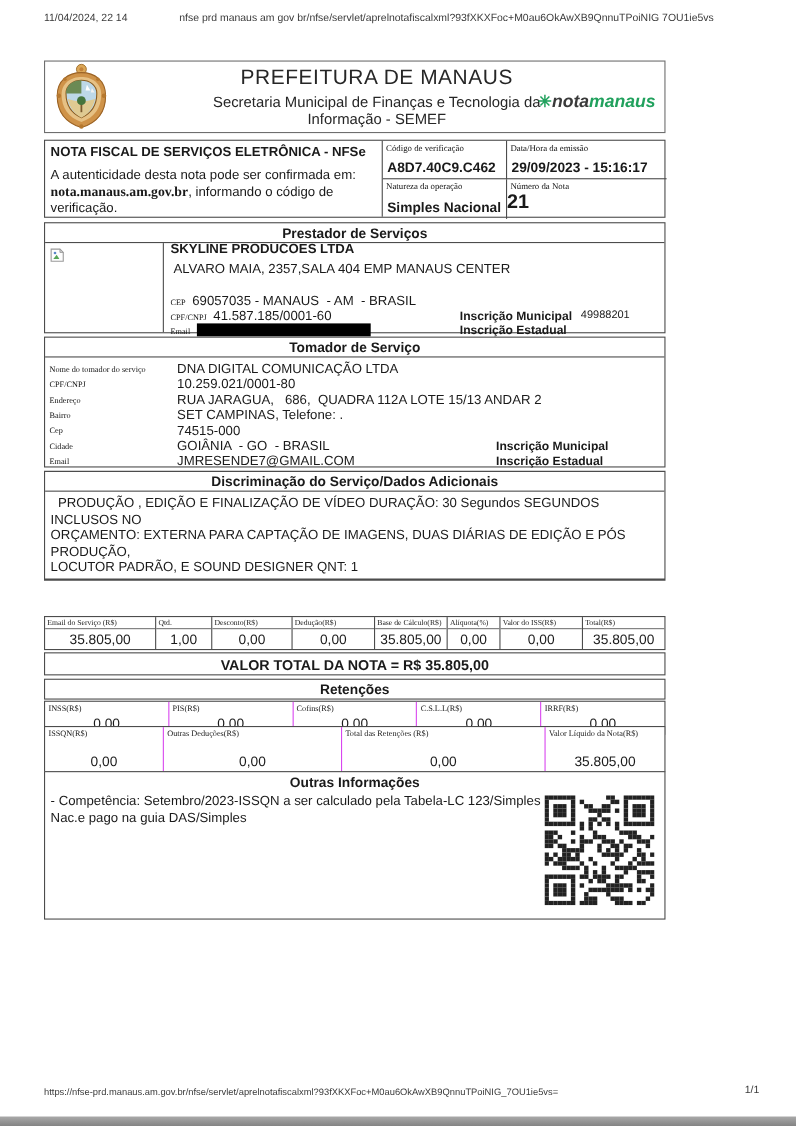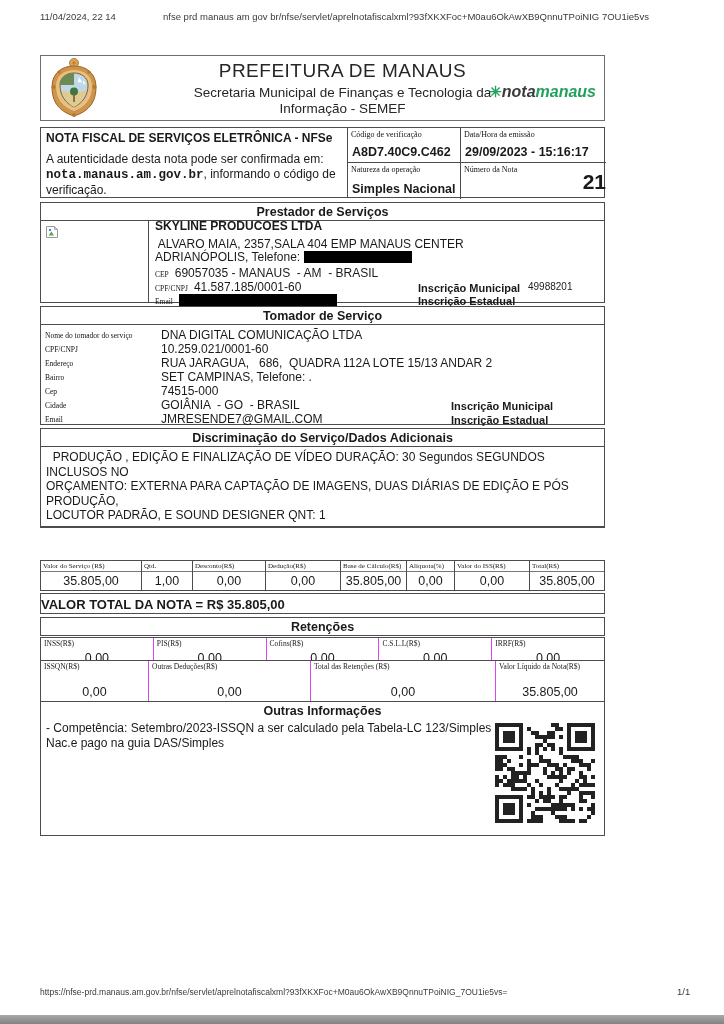--- a/index.html
+++ b/index.html
@@ -19,25 +19,25 @@
   .hd-sub{font-size:13.5px;line-height:16px;margin-top:3px;color:#262626;white-space:pre-line}
   .brand{position:absolute;right:8px;top:27px;font-size:16px;font-style:italic;white-space:nowrap}
   .brand .star{color:#21a15d;font-style:normal;font-weight:bold;font-size:15px}
   .brand .nota{color:#3a3a3a;font-weight:bold}
   .brand .man{color:#21a15d;font-weight:bold}
   .crest{position:absolute;left:4px;top:1px}
   
   .ib-left{position:absolute;left:0;top:0;width:307px;height:100%;border-right:1px solid #4c4c4c;padding:3px 5px}
   .ib-title{font-size:12px;font-weight:bold}
   .ib-auth{font-size:12px;line-height:15px;margin-top:7px}
-  .ib-auth b{font-family:Liberation Mono, monospace;font-size:12.5px}
+  .ib-auth b{font-family:Liberation Serif, serif;font-size:12.5px}
   .cell{position:absolute;padding:2px 3px}
   .clab{font-size:8px;color:#111}
   .cval{position:absolute;left:4px;bottom:3px;font-weight:bold;font-size:12.5px;white-space:nowrap}
-  .c-num{left:0;right:0;text-align:right;font-size:21px;bottom:5px}
+  .c-num{left:0;right:12px;text-align:left;font-size:18px;bottom:5px}
   
   .pimg{position:absolute;left:0;top:18px;bottom:0;width:108px;border-right:1px solid #4c4c4c}
   .pl{position:absolute;left:114px;font-size:12px;white-space:pre}
   .plab{font-size:7.5px;color:#111;margin-right:6px}
   .rlab{position:absolute;font-weight:bold;font-size:11px;white-space:nowrap}
   .rval{position:absolute;font-size:10px;white-space:nowrap}
   .redact{display:inline-block;background:#000;height:12px;vertical-align:-2px}
   
   .trow{position:absolute;left:0;right:0;height:14px}
   .trow .tl{position:absolute;left:4px;top:3px;font-size:7.5px;color:#111;white-space:nowrap}
@@ -48,21 +48,21 @@
   .sv-lab{position:absolute;left:4px;top:9px;font-size:8px}
   .sv-val{position:absolute;left:90px;top:1px;font-size:12.5px;line-height:14px}
   
   .vt{display:flex;height:100%}
   .vc{border-right:1px solid #4c4c4c;display:flex;flex-direction:column}
   .vc:last-child{border-right:none;flex:1}
   .vl{font-size:7px;padding:1px 2px;border-bottom:1px solid #777;white-space:nowrap;overflow:hidden;
       font-family:"Liberation Serif","DejaVu Serif",serif}
   .vv{flex:1;text-align:center;font-size:12.5px;padding-top:2px}
   .c0{width:101px}.c1{width:51px}.c2{width:73px}.c3{width:75px}.c4{width:66px}.c5{width:48px}.c6{width:75px}
-  .total-line{text-align:left;font-weight:bold;font-size:13px;padding-top:3px}
+  .total-line{text-align:center;font-weight:bold;font-size:13px;padding-top:3px}
   
   .rrow{display:flex;height:100%}
   .rc{border-right:1px solid #d946ef;position:relative;flex:1}
   .rc:last-child{border-right:none}
   .rc .rl{position:absolute;left:3px;top:1px;font-size:7.5px;white-space:nowrap;
           font-family:"Liberation Serif","DejaVu Serif",serif}
   .rc .rv{position:absolute;left:0;right:0;bottom:2px;text-align:center;font-size:12.5px}
   .r0{flex:0 0 108px}.r1{flex:0 0 162px}.r2{flex:0 0 185px}.r3{flex:1}
   
   .ot-text{position:absolute;left:5px;top:19px;font-size:12px;line-height:14.5px}
@@ -136,38 +136,37 @@
         <svg width="14" height="14" viewBox="0 0 14 14">
           <path d="M1.5 1.5 h8 l3 3 v8 h-11 Z" fill="#fdfdfd" stroke="#9a9a9a" stroke-width="1"></path>
           <path d="M9.5 1.5 v3 h3 Z" fill="#d5d5d5" stroke="#9a9a9a" stroke-width="0.8"></path>
           <path d="M3.5 10.5 L6.5 6.5 L9 10.5 Z" fill="#57a557"></path>
           <circle cx="5" cy="5" r="1.2" fill="#5b86c9"></circle>
         </svg>
       </span>
     </div>
     <div class="pl" style="top:16px;font-weight:bold">SKYLINE PRODUCOES LTDA</div>
     <div class="pl" style="top:34px"> ALVARO MAIA, 2357,SALA 404 EMP MANAUS CENTER</div>
-    <div class="pl" style="top:47px"><span>ADRIANÓPOLIS, Telefone: </span><span class="redact" style="width:108px"></span></div>
     <div class="pl" style="top:63px"><span class="plab serif">CEP</span><span>69057035 - MANAUS  - AM  - BRASIL</span></div>
     <div class="pl" style="top:77px"><span class="plab serif">CPF/CNPJ</span><span>41.587.185/0001-60</span></div>
     <span class="rlab" style="left:377px;top:79px">Inscrição Municipal</span>
     <span class="rval" style="left:487px;top:78px">49988201</span>
     <div class="pl" style="top:90px"><span class="plab serif">Email</span><span class="redact" style="width:158px"></span></div>
     <span class="rlab" style="left:377px;top:92px">Inscrição Estadual</span>
   </div>
 
   <div class="box" style="top:306px;height:119px">
     <div class="sec-h">Tomador de Serviço</div>
     <div class="trow" style="top:21px">
         <span class="tl serif">Nome do tomador do serviço</span>
         <span class="tv pre">DNA DIGITAL COMUNICAÇÃO LTDA</span>
       </div>
     <div class="trow" style="top:35px">
         <span class="tl serif">CPF/CNPJ</span>
-        <span class="tv pre">10.259.021/0001-60</span>
+        <span class="tv pre">10.259.021/0001-80</span>
       </div>
     <div class="trow" style="top:49px">
         <span class="tl serif">Endereço</span>
         <span class="tv pre">RUA JARAGUA,   686,  QUADRA 112A LOTE 15/13 ANDAR 2</span>
       </div>
     <div class="trow" style="top:63px">
         <span class="tl serif">Bairro</span>
         <span class="tv pre">SET CAMPINAS, Telefone: .</span>
       </div>
     <div class="trow" style="top:77px">
@@ -190,21 +189,21 @@
     <div class="sec-h">Discriminação do Serviço/Dados Adicionais</div>
     <div class="disc-text pre">  PRODUÇÃO , EDIÇÃO E FINALIZAÇÃO DE VÍDEO DURAÇÃO: 30 Segundos SEGUNDOS INCLUSOS NO
 ORÇAMENTO: EXTERNA PARA CAPTAÇÃO DE IMAGENS, DUAS DIÁRIAS DE EDIÇÃO E PÓS PRODUÇÃO,
 LOCUTOR PADRÃO, E SOUND DESIGNER QNT: 1</div>
   </div>
 
 
   <div class="box" style="top:560px;height:31px">
     <div class="vt">
       <div class="vc c0">
-          <div class="vl">Valor do Serviço (R$)</div>
+          <div class="vl">Email do Serviço (R$)</div>
           <div class="vv">35.805,00</div>
         </div>
       <div class="vc c1">
           <div class="vl">Qtd.</div>
           <div class="vv">1,00</div>
         </div>
       <div class="vc c2">
           <div class="vl">Desconto(R$)</div>
           <div class="vv">0,00</div>
         </div>

